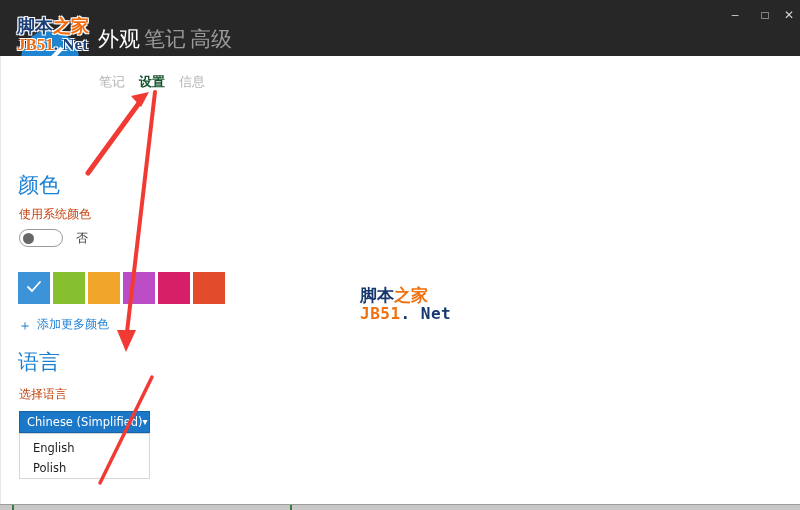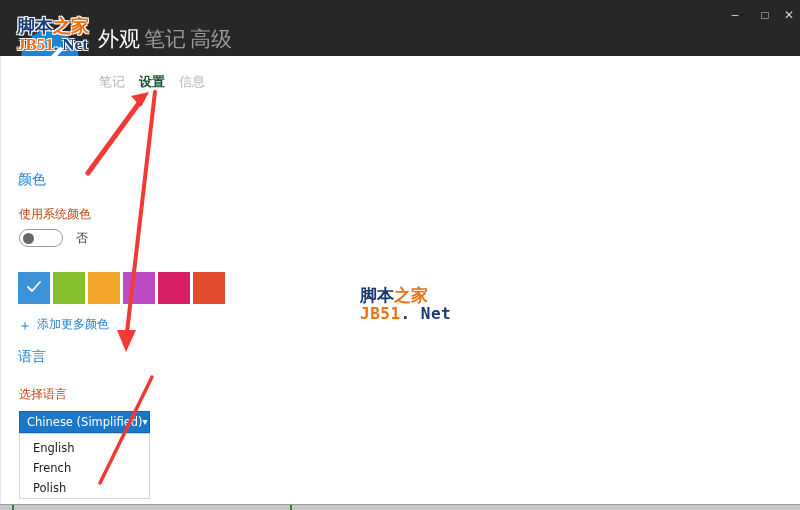--- a/index.html
+++ b/index.html
@@ -140,21 +140,21 @@
     font-family: "DejaVu Sans", "Liberation Sans", sans-serif;
   }
   .subtab.active {
     color: #14532d;
     font-weight: bold;
   }
 
   
   .section-title {
     position: absolute;
-    font-size: 14px;
+    font-size: 21px;
     color: #1b7fd4;
     font-family: Liberation Sans, sans-serif;
   }
   #title-color    { left: 18px; top: 115px; }
   #title-language { left: 18px; top: 292px; }
 
   .section-sub {
     position: absolute;
     font-size: 12px;
     color: #c2410c;
@@ -390,21 +390,20 @@
 
     <div class="section-sub" id="label-choose-lang">选择语言</div>
 
     <div id="language-combobox">
       <span id="combobox-value">Chinese (Simplified)</span>
       <span id="combobox-chevron">▾</span>
     </div>
 
     <div id="language-dropdown">
       <div class="dropdown-option">English</div>
-      <div class="dropdown-option">French</div>
       <div class="dropdown-option">Polish</div>
 
     </div>
 
     <div id="center-watermark">
       <div class="cw-l1">
         <span class="cw-navy">脚本</span><span class="cw-orange">之家</span>
       </div>
       <div class="cw-l2">
         <span class="cw-orange">JB51</span><span class="cw-navy">. Net</span>

